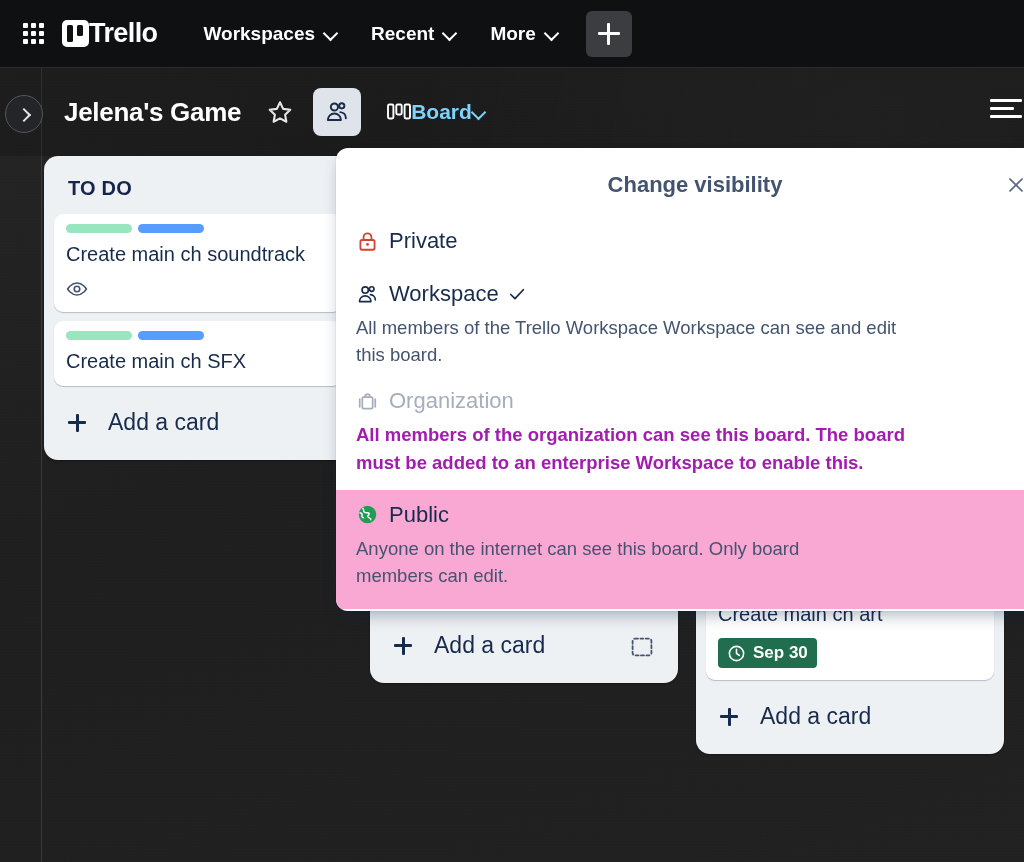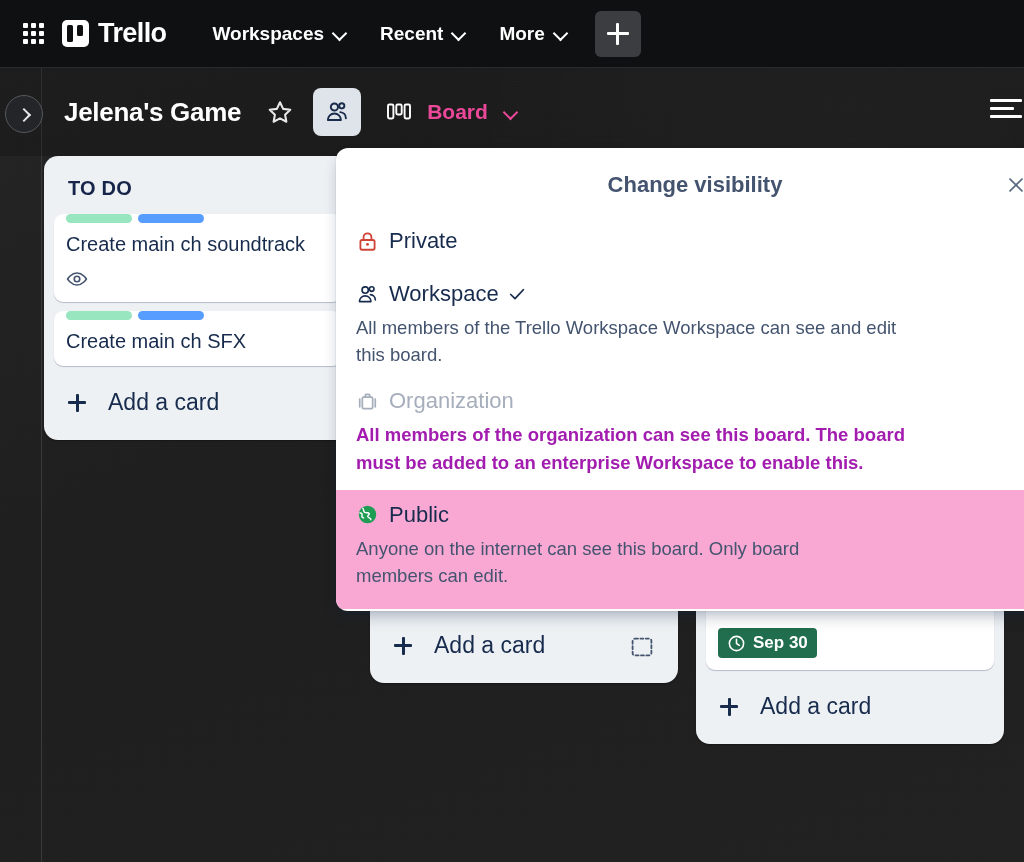--- a/index.html
+++ b/index.html
@@ -47,21 +47,21 @@
   }
   .grid-icon {
     width: 30px; height: 30px;
     display: grid; grid-template-columns: repeat(3, 5px); grid-template-rows: repeat(3, 5px);
     gap: 3px; align-content: center; justify-content: center;
     margin-right: 14px; border-radius: 4px; cursor: pointer;
   }
   .grid-icon i { width: 5px; height: 5px; background: #ffffff; border-radius: 1px; display:block;}
 
   .logo {
-    display: flex; align-items: center; gap: 9px; margin-right: 34px; cursor: pointer;
+    display: flex; align-items: center; margin-right: 34px; cursor: pointer;
   }
   .logo-mark {
     width: 27px; height: 27px; background: #ffffff; border-radius: 5px;
     position: relative; flex: none;
   }
   .logo-mark::before {
     content: ""; position: absolute; left: 5px; top: 5px; width: 6px; height: 17px;
     background: #0f1011; border-radius: 1.5px;
   }
   .logo-mark::after {
@@ -124,23 +124,23 @@
   .hdr-btn {
     width: 42px; height: 42px; border-radius: 6px;
     display: flex; align-items: center; justify-content: center;
     cursor: pointer; flex: none;
   }
   .hdr-btn.star { margin-left: 18px; color: #e8e8e8; }
   .hdr-btn.visibility {
     background: #dee4ea; color: #1a2b4b; margin-left: 12px; width: 48px; height: 48px; border-radius: 8px;
   }
   .view-switcher {
-    display: flex; align-items: center; gap: 16px;
+    display: flex; align-items: center; gap: 0;
     margin-left: 16px; padding: 7px 10px; border-radius: 5px; cursor: pointer;
-    color: #ec4899;
+    color: #7dd3fc;
   }
   .view-switcher .label { font-size: 21px; font-weight: bold; }
   .hamburger {
     position: absolute; right: -2px; top: 22px;
     width: 36px; height: 36px; display: flex; flex-direction: column;
     justify-content: center; gap: 5px; cursor: pointer;
   }
   .hamburger i { display:block; height: 3px; background: #ffffff; border-radius: 1px; }
   .hamburger i:nth-child(1){ width: 32px; }
   .hamburger i:nth-child(2){ width: 24px; }
@@ -159,21 +159,21 @@
     width: 308px; flex: none;
     box-shadow: 0 1px 2px rgba(0,0,0,0.35);
   }
   .list-title {
     color: #18254b; font-size: 20px; font-weight: bold;
     padding: 11px 14px 14px 14px; letter-spacing: .2px;
   }
   .card {
     background: #ffffff; border-radius: 9px;
     box-shadow: 0 1px 1px rgba(9,30,66,0.25);
-    padding: 0 12px 12px 12px;
+    padding: 10px 12px 12px 12px;
     margin-bottom: 9px;
     cursor: pointer;
     overflow: hidden;
   }
   .card.has-cover { padding: 0 0 12px 0; }
   .card-cover { height: 245px; width: 100%; display:block; }
   .card-body { padding: 10px 12px 0 12px; }
   .labels { display: flex; gap: 6px; margin-bottom: 9px; }
   .label-chip { height: 9px; width: 66px; border-radius: 5px; display: block; }
   .card-title {

